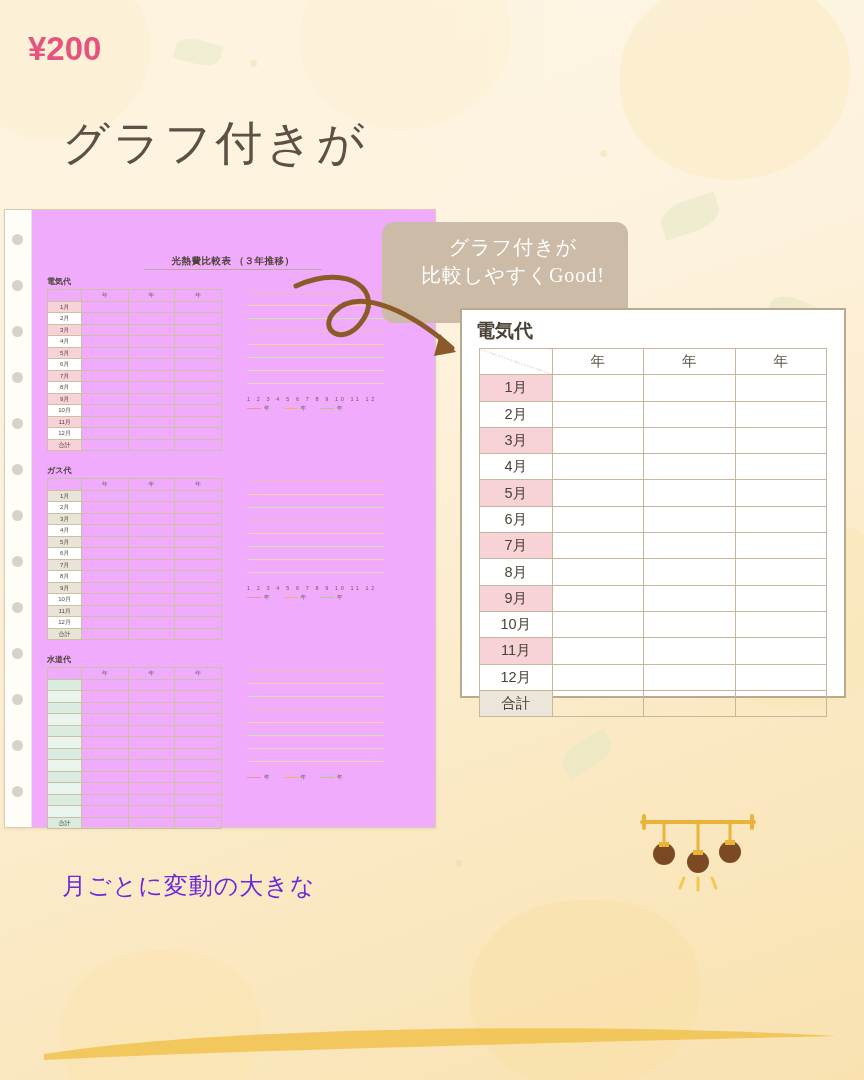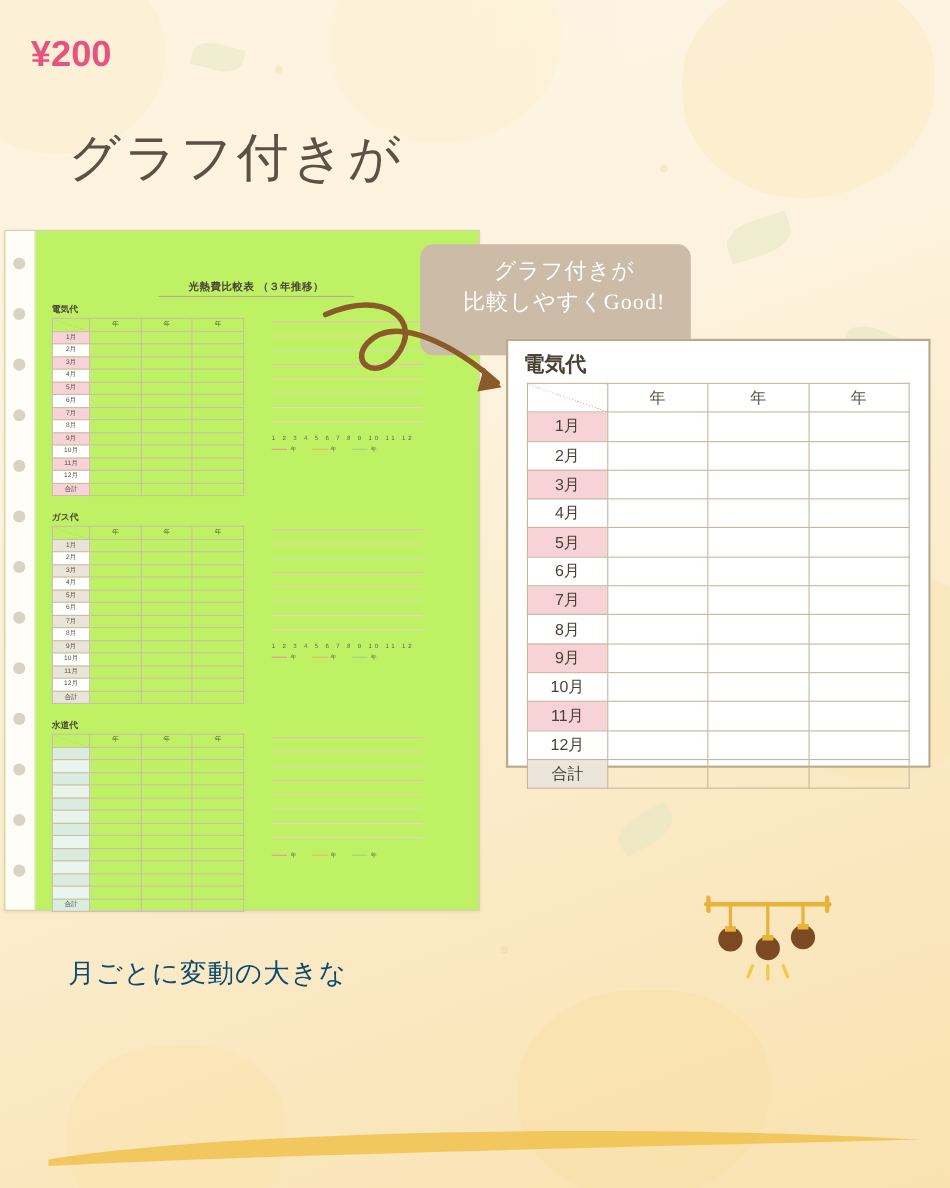--- a/index.html
+++ b/index.html
@@ -25,21 +25,21 @@
   .hdr-price{font-size:33px;color:#e8527f;font-weight:bold;}
   .title{
     position:absolute;left:62px;top:112px;
     font-size:47px;color:#5b5145;letter-spacing:3px;
     font-family:"Liberation Serif",serif;
   }
 
   
   .sheet{
     position:absolute;left:4px;top:209px;width:430px;height:617px;
-    background:#bef264;border:1px solid #d8cdbb;box-shadow:0 1px 3px rgba(0,0,0,.08);
+    background:#f0abfc;border:1px solid #d8cdbb;box-shadow:0 1px 3px rgba(0,0,0,.08);
   }
   .rings{position:absolute;left:0;top:0;width:26px;height:100%;background:#fffdf8;border-right:1px solid #ece4d5;}
   .ring{position:absolute;left:7px;width:11px;height:11px;border-radius:50%;background:#d9d2c6;}
   .sheet-inner{position:absolute;left:30px;top:0;right:4px;bottom:0;}
   .sheet-title{
     text-align:center;font-size:9.5px;color:#4b4236;margin-top:45px;letter-spacing:.5px;
     border-bottom:1px solid #b9ab93;display:block;width:178px;margin-left:auto;margin-right:auto;padding-bottom:1px;
     font-weight:bold;
   }
   .sec{position:absolute;}
@@ -97,21 +97,21 @@
     font-size:19.5px;color:#5b5145;line-height:31px;letter-spacing:.5px;
     font-family:"Liberation Serif",serif;
   }
 
   
   .lamps{position:absolute;left:638px;top:812px;width:120px;height:80px;}
 
   
   .btm{
     position:absolute;left:62px;top:866px;width:780px;
-    font-size:24px;color:#0c4a6e;line-height:41px;letter-spacing:1px;
+    font-size:24px;color:#6d28d9;line-height:41px;letter-spacing:1px;
     font-family:"Liberation Serif",serif;
   }
   .btm .b2{margin-top:28px;display:block;}
   .swoosh{position:absolute;left:40px;top:1020px;width:800px;height:42px;}
 </style>
 </head>
 <body>
 
 <div class="bg"></div>
 <div class="blob" style="left:-40px;top:-30px;width:190px;height:170px;background:#fcefcf;"></div>

